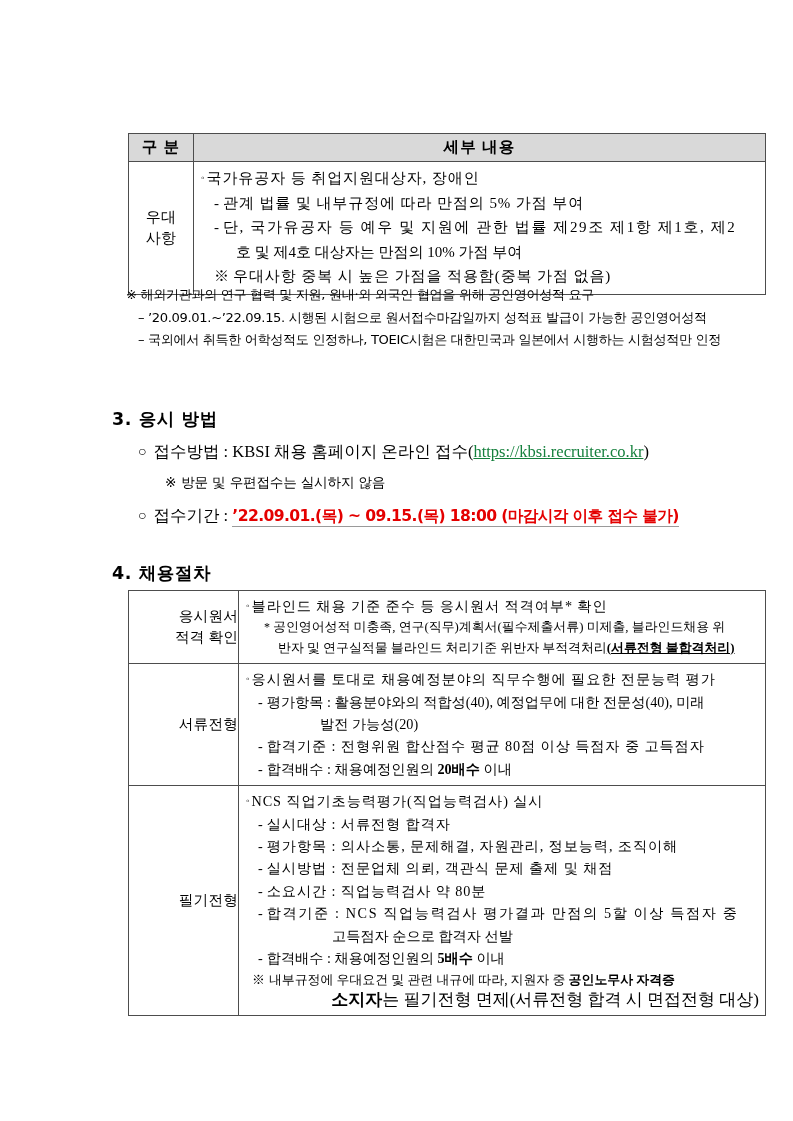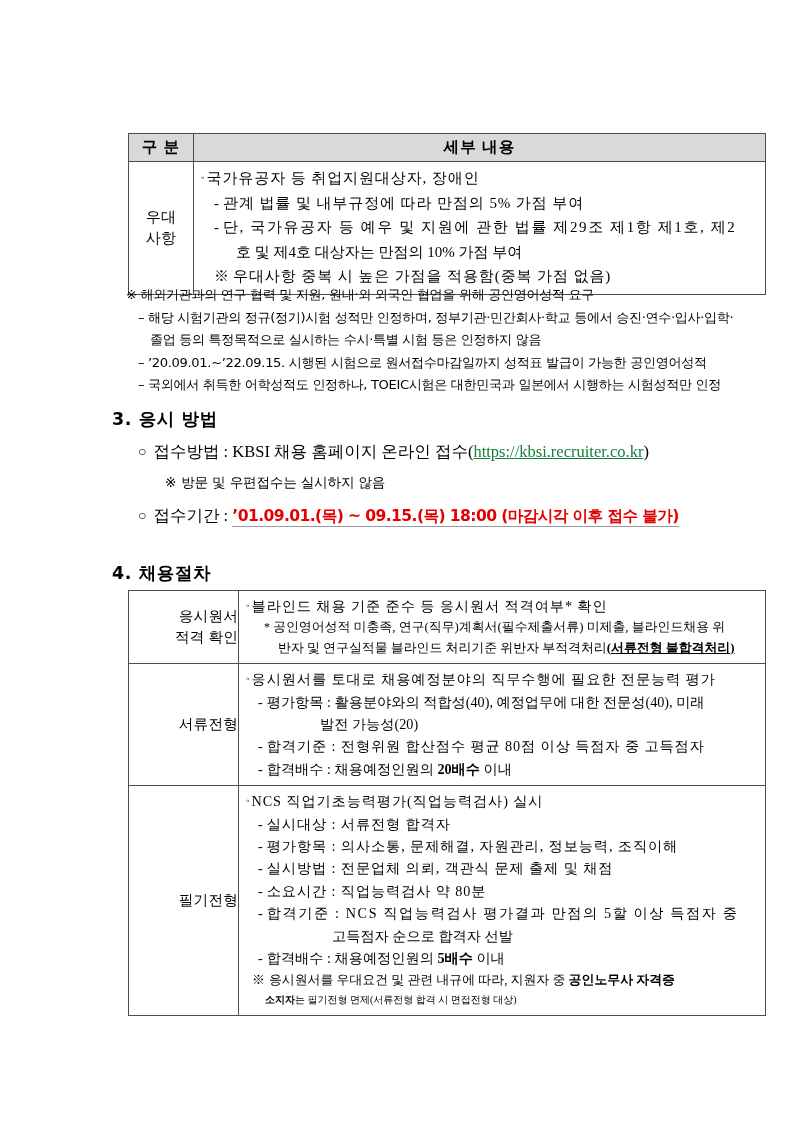--- a/index.html
+++ b/index.html
@@ -155,21 +155,21 @@
   #table-two .li-star { font-size: 12.9px; line-height: 20.4px; }
   #table-two .li-dash { padding-left: 12px; }
   #table-two .li-cont { padding-left: 74px; }
   #table-two .li-cont2 { padding-left: 86px; }
   #table-two .li-note {
     padding-left: 19px;
     text-indent: -13px;
     font-size: 12.9px;
     line-height: 20.4px;
   }
-  #table-two .li-note-cont { padding-left: 19px; font-size: 10px; line-height: 20.4px; }
+  #table-two .li-note-cont { padding-left: 19px; font-size: 17px; line-height: 20.4px; text-align: right; }
 </style>
 </head>
 <body>
 
 <div class="page">
 
   <div id="table-one-wrap">
     <table class="doc-table" id="table-one">
       <colgroup>
           <col class="c1">
@@ -203,48 +203,41 @@
         </tr>
       </tbody>
     </table>
   </div>
 
   <div id="mid-notes">
     <div class="n-row">
       <span>※</span>
       <span>해외기관과의 연구 협력 및 지원, 원내·외 외국인 협업을 위해 공인영어성적 요구</span>
     </div>
-    <div class="n-ind">
-      <div class="n-row">
-        <span>–</span>
-        <span>해당 시험기관의 정규(정기)시험 성적만 인정하며, 정부기관·민간회사·학교 등에서 승진·연수·입사·입학·</span>
-      </div>
-      <div style="padding-left:12px">졸업 등의 특정목적으로 실시하는 수시·특별 시험 등은 인정하지 않음</div>
-    </div>
     <div class="n-ind n-row">
       <span>–</span>
       <span>’20.09.01.~’22.09.15. 시행된 시험으로 원서접수마감일까지 성적표 발급이 가능한 공인영어성적</span>
     </div>
     <div class="n-ind n-row">
       <span>–</span>
       <span>국외에서 취득한 어학성적도 인정하나, TOEIC시험은 대한민국과 일본에서 시행하는 시험성적만 인정</span>
     </div>
   </div>
 
   <div class="sec-head" id="sec3-head">3. 응시 방법</div>
 
   <div id="sec3-body">
     <div class="o-row">
       <span class="o-mk">○</span><span>접수방법 : KBSI 채용 홈페이지 온라인 접수(</span><a class="link" href="#">https://kbsi.recruiter.co.kr</a><span>)</span>
     </div>
     <div class="note-row">
       <span class="mk">※</span><span>방문 및 우편접수는 실시하지 않음</span>
     </div>
     <div class="o-row" style="margin-top:4px">
-      <span class="o-mk">○</span><span>접수기간 : </span><span class="red-date">’01.09.01.(목) ~ 09.15.(목) 18:00 (마감시각 이후 접수 불가)</span>
+      <span class="o-mk">○</span><span>접수기간 : </span><span class="red-date">’22.09.01.(목) ~ 09.15.(목) 18:00 (마감시각 이후 접수 불가)</span>
     </div>
   </div>
 
   <div class="sec-head" id="sec4-head">4. 채용절차</div>
 
   <div id="table-two-wrap">
     <table class="doc-table" id="table-two">
       <colgroup>
           <col class="c1">
           <col class="c2">
@@ -311,21 +304,21 @@
               <span class="mk">-</span><span class="sp2">소요시간 : 직업능력검사 약 80분</span>
             </div>
             <div class="li-dash">
               <span class="mk">-</span><span class="sp">합격기준 : NCS 직업능력검사 평가결과 만점의 5할 이상 득점자 중</span>
             </div>
             <div class="li-cont2">고득점자 순으로 합격자 선발</div>
             <div class="li-dash">
               <span class="mk">-</span><span>합격배수 : 채용예정인원의 </span><span class="bold">5배수</span><span> 이내</span>
             </div>
             <div class="li-note">
-              <span class="mk">※</span><span>응시원서를 우대요건 및 관련 내규에 따라, 지원자 중 </span><span class="bold">공인노무사 자격증</span>
+              <span class="mk">※</span><span>내부규정에 우대요건 및 관련 내규에 따라, 지원자 중 </span><span class="bold">공인노무사 자격증</span>
             </div>
             <div class="li-note-cont">
               <span class="bold">소지자</span><span>는 필기전형 면제(서류전형 합격 시 면접전형 대상)</span>
             </div>
           </td>
         </tr>
       </tbody>
     </table>
   </div>
 

